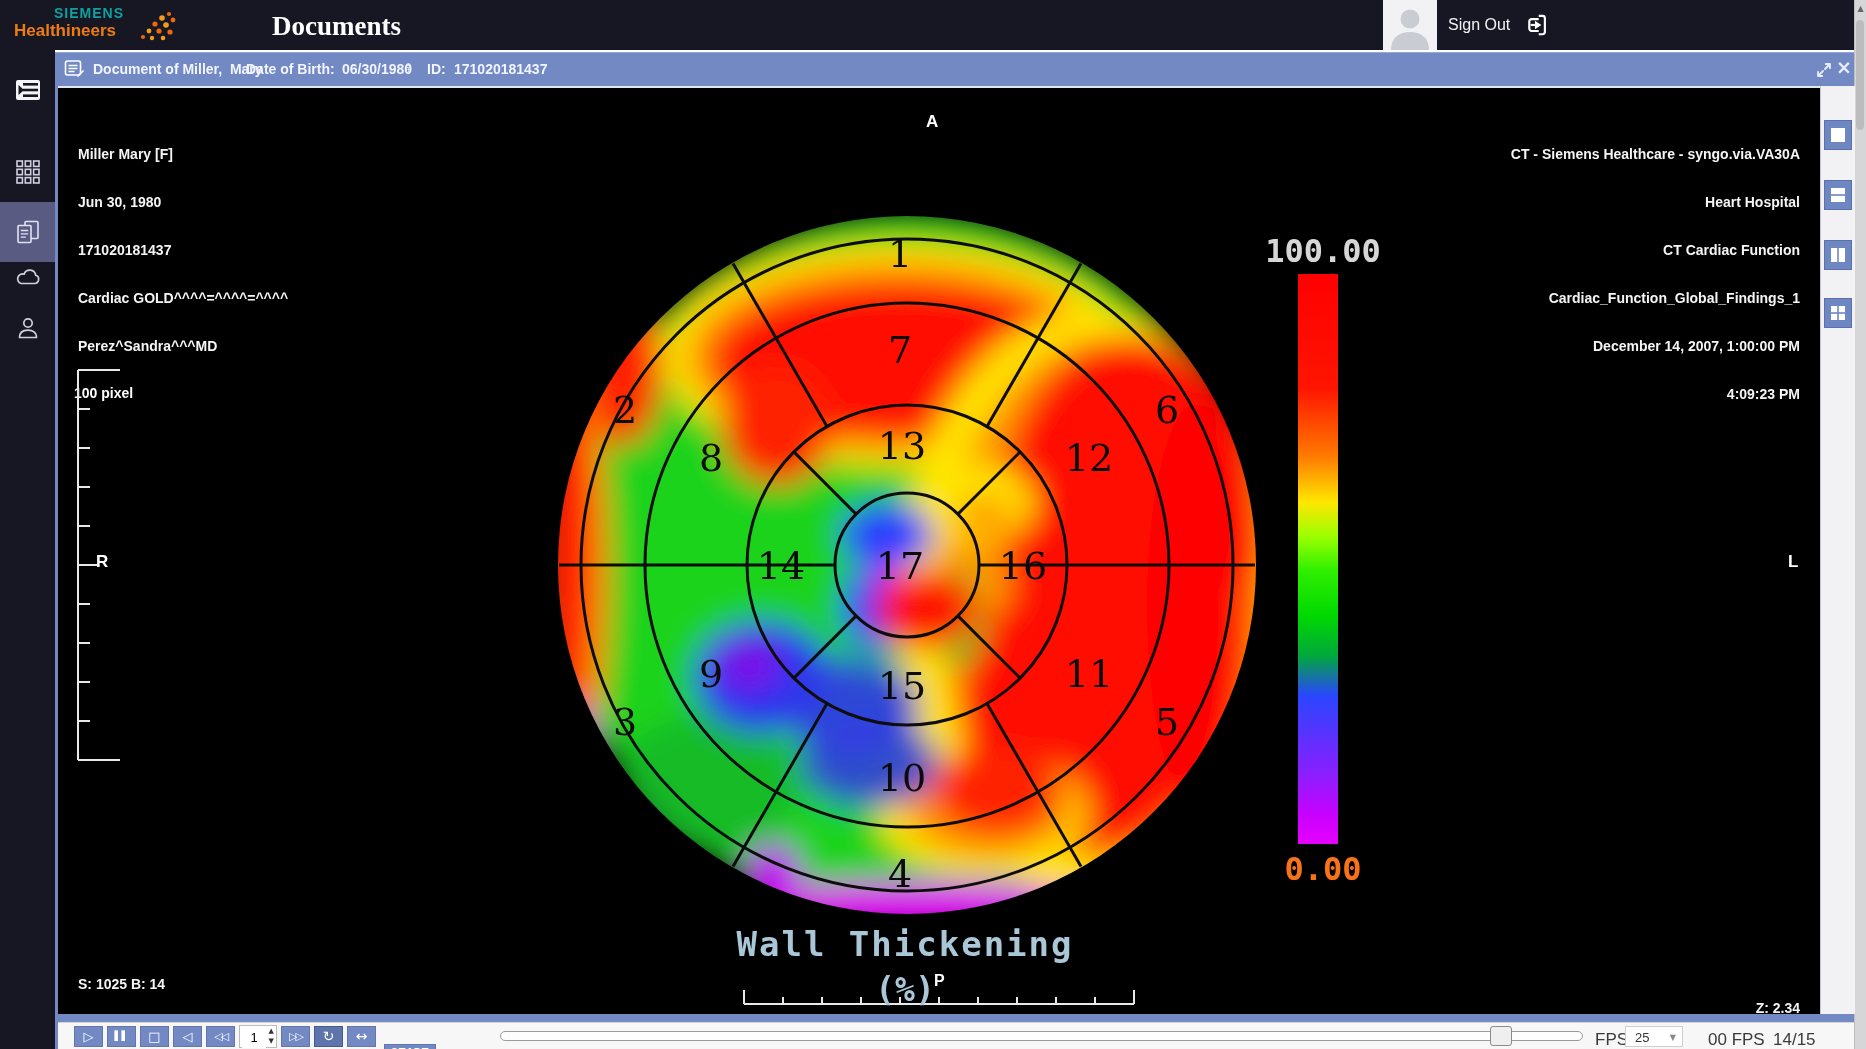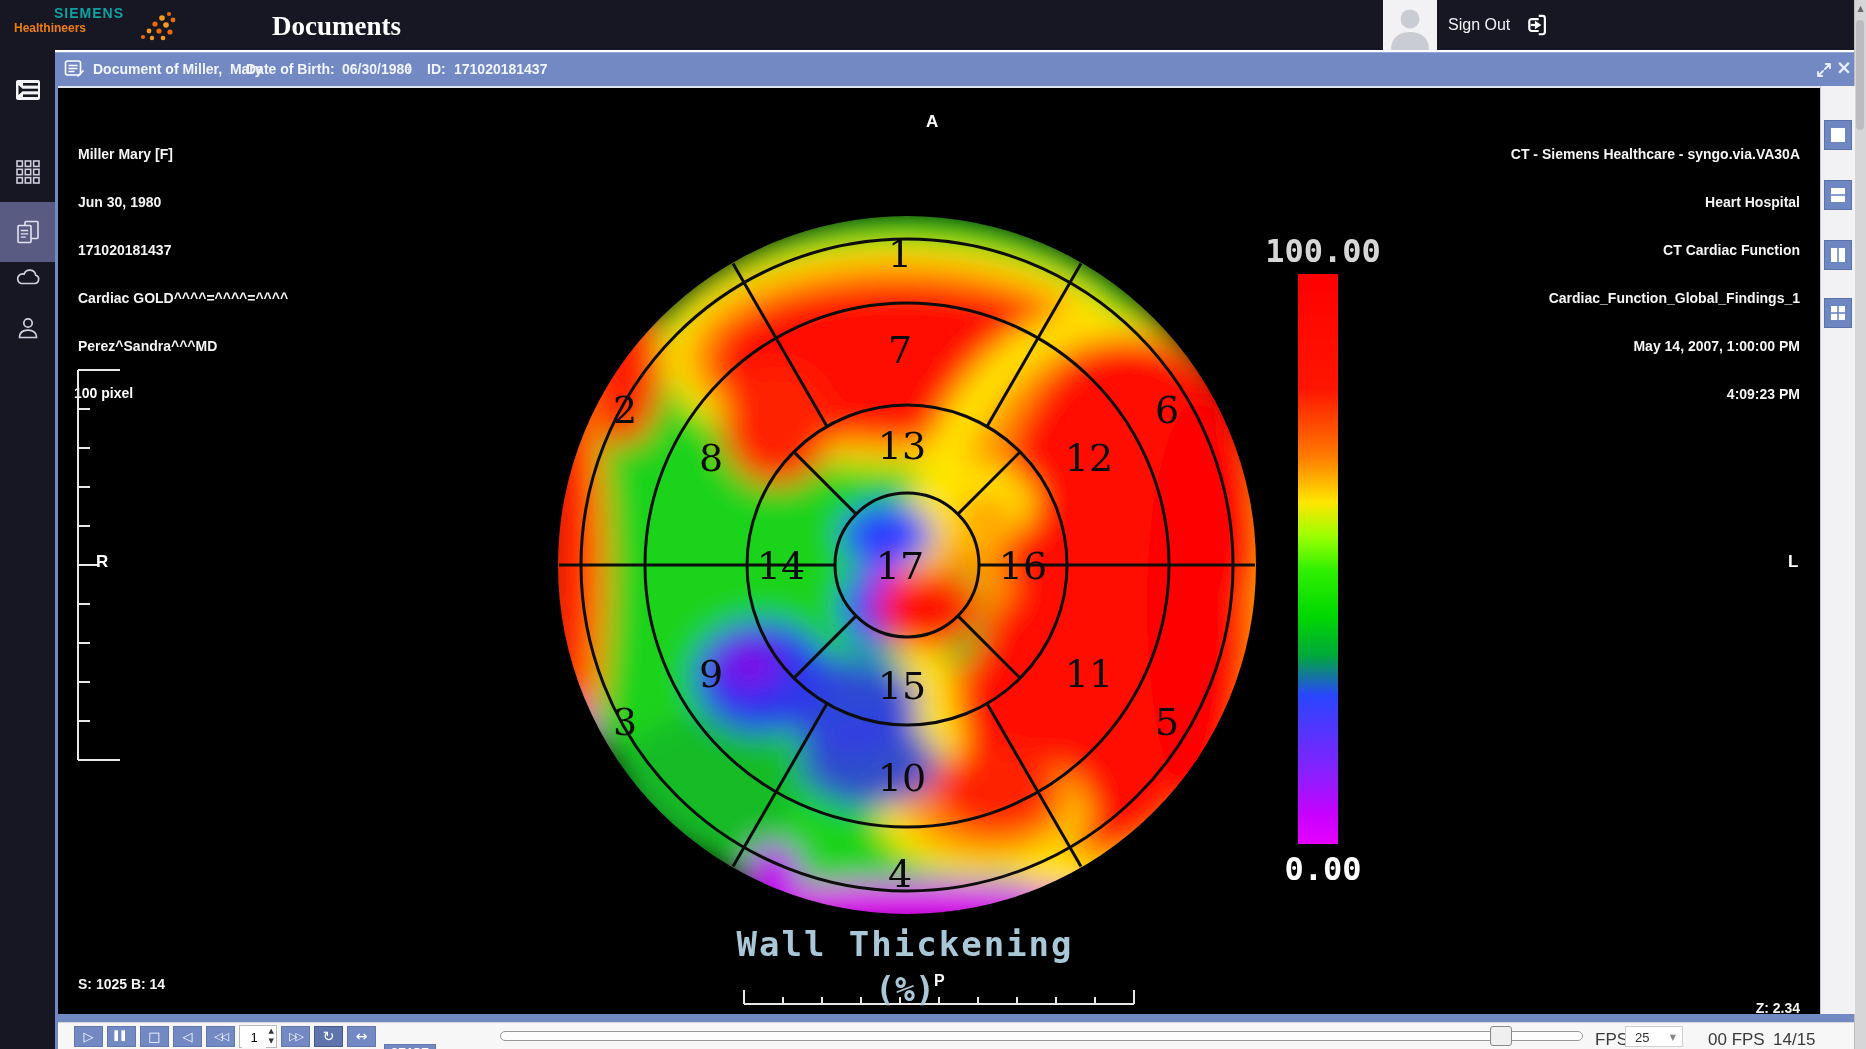--- a/index.html
+++ b/index.html
@@ -5,21 +5,21 @@
   html,body{margin:0;padding:0;background:#dadada;}
   .app{position:relative;width:1866px;height:1049px;background:#fff;overflow:hidden;
        font-family:"Liberation Sans",sans-serif;-webkit-font-smoothing:antialiased;}
   .abs{position:absolute;}
 
   
   .header{position:absolute;left:0;top:0;width:1854px;height:50px;background:#171724;}
   .brand{position:absolute;left:14px;top:3px;width:160px;height:46px;}
   .brand-top{position:absolute;left:40px;top:2px;font-size:14px;font-weight:bold;
              letter-spacing:1px;color:#0fa0a0;}
-  .brand-bottom{position:absolute;left:0;top:18px;font-size:12px;font-weight:bold;color:#ee7d11;}
+  .brand-bottom{position:absolute;left:0;top:18px;font-size:17px;font-weight:bold;color:#ee7d11;}
   .brand-dots{position:absolute;left:124px;top:6px;}
   .header-title{position:absolute;left:272px;top:11px;color:#fff;font-size:27px;font-weight:bold;
                 font-family:"Liberation Serif",serif;}
   .avatar{position:absolute;left:1383px;top:0;width:54px;height:50px;background:#f2f2f4;}
   .signout{position:absolute;left:1448px;top:0;height:50px;display:flex;align-items:center;
            gap:12px;color:#f2f2f6;font-size:16px;cursor:pointer;}
   .scrollbar{position:absolute;left:1854px;top:0;width:12px;height:1049px;background:#d6d6d8;
              border-left:1px solid #bdbdbf;}
   .scroll-up{position:absolute;left:1855px;top:4px;width:11px;text-align:center;font-size:8px;color:#666;
              font-family:"DejaVu Sans",sans-serif;}
@@ -48,21 +48,21 @@
   .marker{position:absolute;color:#fff;font-size:17px;font-weight:bold;}
   .pixfont{font-family:"DejaVu Sans Mono",monospace;font-weight:bold;}
   .map-title{position:absolute;left:597px;top:836px;width:500px;text-align:center;font-size:34px;
              color:#a9c7d7;letter-spacing:2px;}
   .map-unit{position:absolute;left:597px;top:882px;width:500px;text-align:center;font-size:33px;color:#a9c7d7;}
   .cbar{position:absolute;left:1240px;top:186px;width:40px;height:570px;
         background:linear-gradient(to bottom,#ff0000 0%,#fe1500 20%,#ff7a00 32%,#ffe600 40%,
         #9cff00 46%,#30f000 52%,#00d800 60%,#00a83c 67%,#2a46ff 74%,#5a32ff 81%,#8c1eff 88%,
         #c800ff 95%,#e600ff 100%);}
   .cbar-max{position:absolute;left:1150px;top:144px;width:230px;text-align:center;font-size:32px;color:#d6d6d6;}
-  .cbar-min{position:absolute;left:1150px;top:762px;width:230px;text-align:center;font-size:32px;color:#ffffff;}
+  .cbar-min{position:absolute;left:1150px;top:762px;width:230px;text-align:center;font-size:32px;color:#f97316;}
   .ruler-label{position:absolute;color:#fff;font-size:14px;font-weight:bold;margin-top:44px;}
 
   
   .whitestrip{position:absolute;left:1765px;top:34px;width:34px;height:928px;background:#f2f2f4;
               border-left:1px solid #c4c9da;}
   .lay-btn{position:absolute;left:3px;width:28px;height:30px;background:#6e86c2;border:1px solid #5a71aa;
            box-sizing:border-box;display:flex;align-items:center;justify-content:center;cursor:pointer;}
 
   
   .bluestrip{position:absolute;left:0;top:962px;width:1799px;height:8px;background:#7289c4;}
@@ -208,21 +208,21 @@
         <div>Jun 30, 1980</div>
         <div>171020181437</div>
         <div>Cardiac GOLD^^^^=^^^^=^^^^</div>
         <div>Perez^Sandra^^^MD</div>
       </div>
       <div class="ov right" style="right:20px;top:26px">
         <div>CT - Siemens Healthcare - syngo.via.VA30A</div>
         <div>Heart Hospital</div>
         <div>CT Cardiac Function</div>
         <div>Cardiac_Function_Global_Findings_1</div>
-        <div>May 14, 2007, 1:00:00 PM</div>
+        <div>December 14, 2007, 1:00:00 PM</div>
         <div>4:09:23 PM</div>
       </div>
       <div class="ov" style="left:20px;top:856px">
         <div>S: 1025 B: 14</div>
         <div>ST: 0.75</div>
         
         
       </div>
       <div class="ov right" style="right:20px;top:880px">
         <div>Z: 2.34</div>

